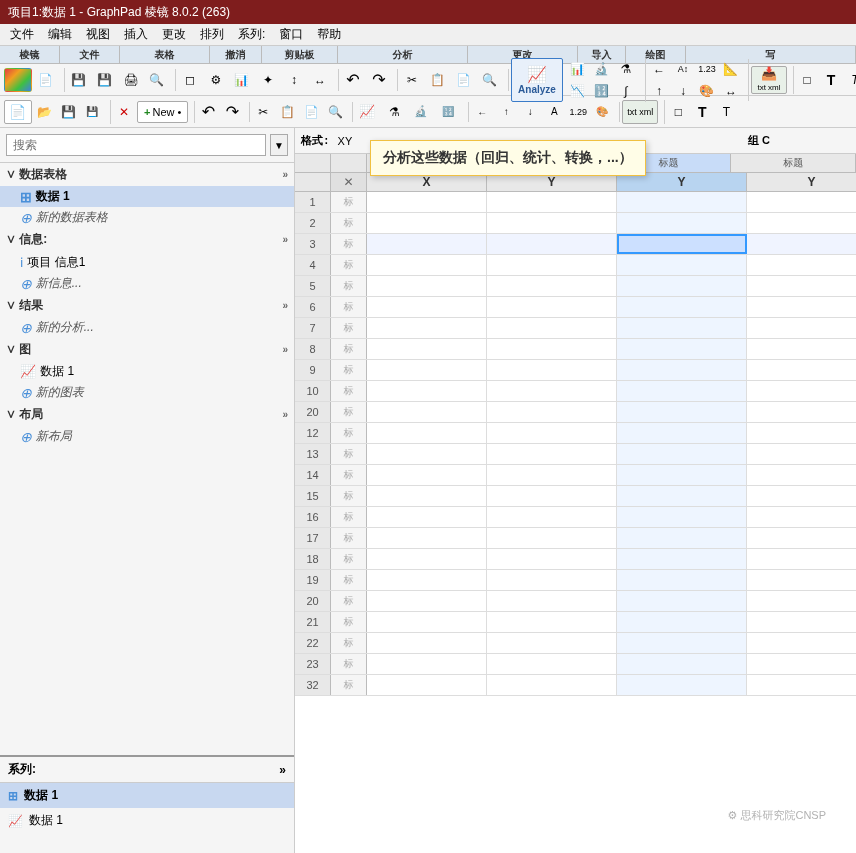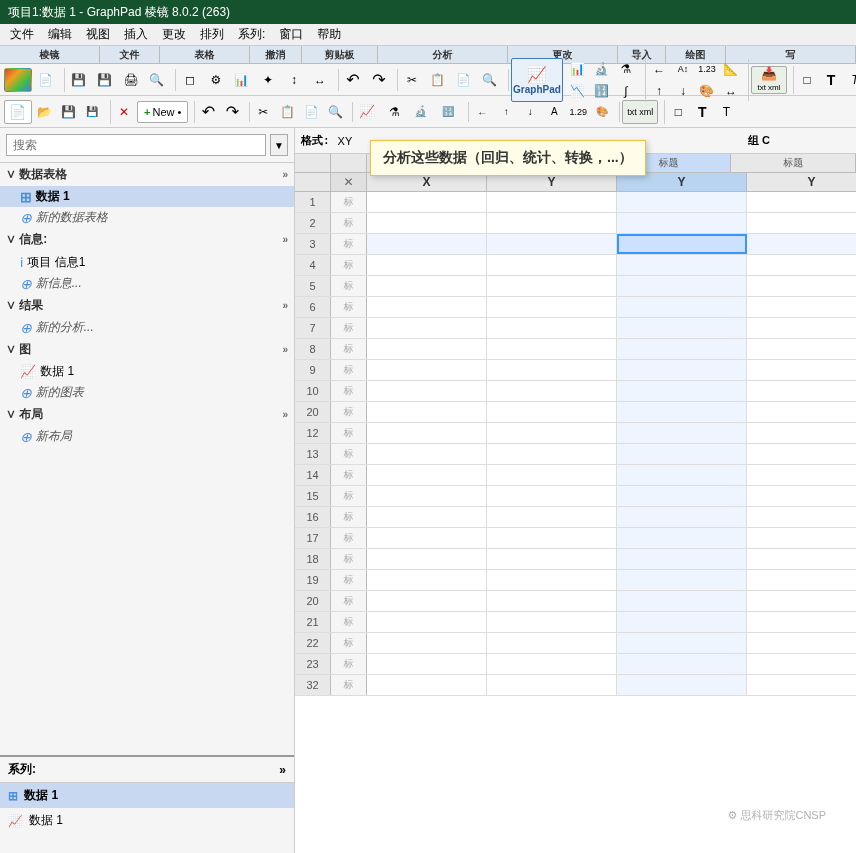--- a/index.html
+++ b/index.html
@@ -1,20 +1,20 @@
 <!DOCTYPE html>
 <html><head>
   <meta charset="utf-8">
   <style>
     * { box-sizing: border-box; margin: 0; padding: 0; }
     body { font-family: 'Microsoft YaHei', Arial, sans-serif; font-size: 12px; background: #f0f0f0; overflow: hidden; width: 856px; height: 853px; }
 
     
     .title-bar {
-      background: #14532d;
+      background: #7f1d1d;
       color: white;
       padding: 4px 8px;
       font-size: 12px;
       height: 24px;
       display: flex;
       align-items: center;
     }
 
     
     .menu-bar {
@@ -382,21 +382,21 @@
   <span class="menu-item">视图</span>
   <span class="menu-item">插入</span>
   <span class="menu-item">更改</span>
   <span class="menu-item">排列</span>
   <span class="menu-item">系列:</span>
   <span class="menu-item">窗口</span>
   <span class="menu-item">帮助</span>
 </div>
 
 <div class="ribbon-top">
-  <div class="ribbon-top-section" style="width:100px">棱镜</div>
+  <div class="ribbon-top-section" style="width:60px">棱镜</div>
   <div class="ribbon-top-section" style="width:60px">文件</div>
   <div class="ribbon-top-section" style="width:90px">表格</div>
   <div class="ribbon-top-section" style="width:52px">撤消</div>
   <div class="ribbon-top-section" style="width:76px">剪贴板</div>
   <div class="ribbon-top-section" style="width:130px">分析</div>
   <div class="ribbon-top-section" style="width:110px">更改</div>
   <div class="ribbon-top-section" style="width:48px">导入</div>
   <div class="ribbon-top-section" style="width:60px">绘图</div>
   <div class="ribbon-top-section" style="flex:1">写</div>
 </div>
@@ -432,21 +432,21 @@
   <div style="display:flex;gap:2px;border-right:1px solid #ccc;padding-right:6px;align-items:center;">
     <div class="tb-btn">✂</div>
     <div class="tb-btn">📋</div>
     <div class="tb-btn">📄</div>
     <div class="tb-btn">🔍</div>
   </div>
 
   <div style="display:flex;gap:4px;border-right:1px solid #ccc;padding-right:8px;align-items:center;">
     <div class="analyze-btn">
       <div style="font-size:16px;">📈</div>
-      <div style="font-size:10px;font-weight:bold;color:#2a5a98;">GraphPad</div>
+      <div style="font-size:10px;font-weight:bold;color:#2a5a98;">Analyze</div>
     </div>
     <div style="display:flex;flex-direction:column;gap:2px;">
       <div style="display:flex;gap:2px;">
         <div class="icon-btn">📊</div>
         <div class="icon-btn">🔬</div>
         <div class="icon-btn">⚗</div>
       </div>
       <div style="display:flex;gap:2px;">
         <div class="icon-btn">📉</div>
         <div class="icon-btn">🔢</div>

